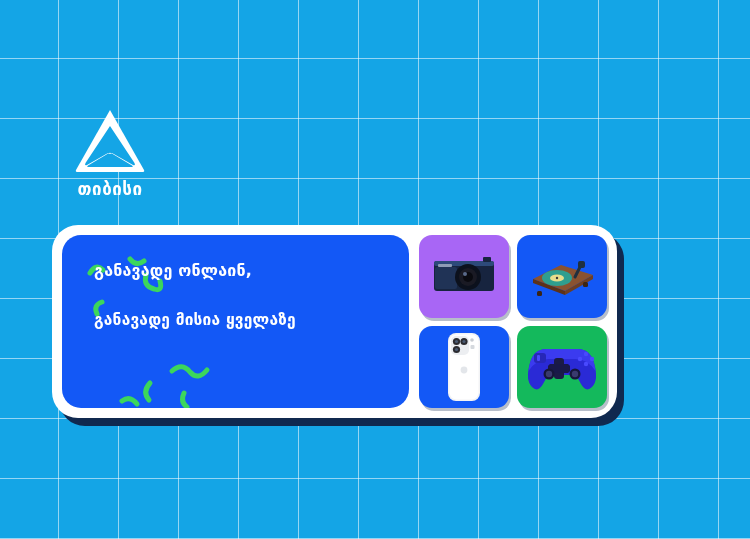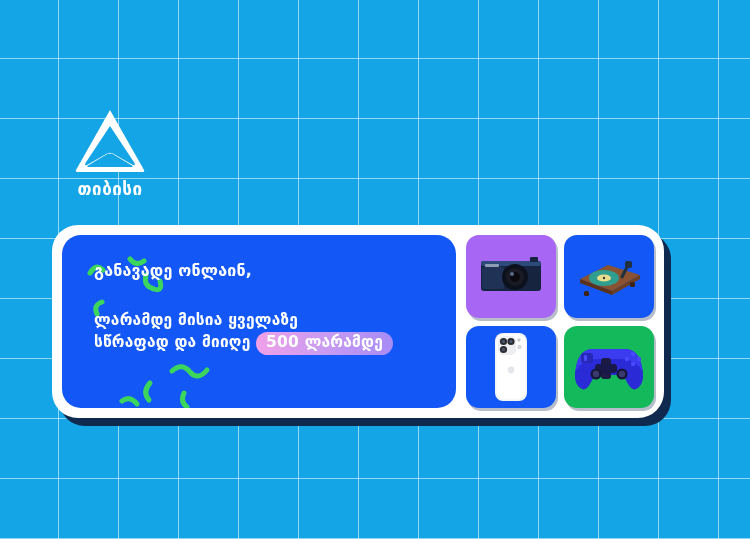--- a/index.html
+++ b/index.html
@@ -54,21 +54,21 @@
     font-weight: 700;
     letter-spacing: 0.5px;
     line-height: 1;
   }
 
   
   #promo-card {
     position: absolute;
     left: 52px;
     top: 225px;
-    width: 612px;
+    width: 565px;
     height: 193px;
     background: #ffffff;
     border-radius: 26px;
     box-shadow: 7px 8px 0 0 #10294f;
     display: flex;
     align-items: stretch;
     padding: 10px;
     box-sizing: border-box;
   }
 
@@ -174,25 +174,21 @@
       <svg class="confetti" style="left:48px; top:122px;" width="160" height="60" viewBox="0 0 160 60">
         <path d="M62 14 q10 -9 18 1 q8 9 17 -2" stroke="#3cd65c" stroke-width="5" fill="none" stroke-linecap="round"></path>
         <path d="M40 26 q-8 9 -1 17" stroke="#3cd65c" stroke-width="5" fill="none" stroke-linecap="round"></path>
         <path d="M74 36 q-4 9 3 14" stroke="#3cd65c" stroke-width="5" fill="none" stroke-linecap="round"></path>
         <path d="M12 44 q8 -6 15 3" stroke="#3cd65c" stroke-width="5" fill="none" stroke-linecap="round"></path>
       </svg>
 
       <div id="copy-wrap">
         <div class="headline">განავადე ონლაინ,</div>
         <div id="subhead">
-          <div class="subline">ლარამდე მისია ყველაზე</div>
-          <div class="subline">
-            <span>სწრაფად და მიიღე</span>
-            <span class="pill">500 ლარამდე</span>
-          </div>
+          <div class="subline">განავადე მისია ყველაზე</div>
         </div>
       </div>
     </div>
 
     <div id="product-grid">
 
       <div class="tile" style="background:#a866f5;">
         <svg width="72" height="50" viewBox="0 0 72 50">
           <rect x="6" y="10" width="60" height="30" rx="3" fill="#17243f"></rect>
           <rect x="6" y="10" width="60" height="5" rx="2" fill="#2d4a7a"></rect>

